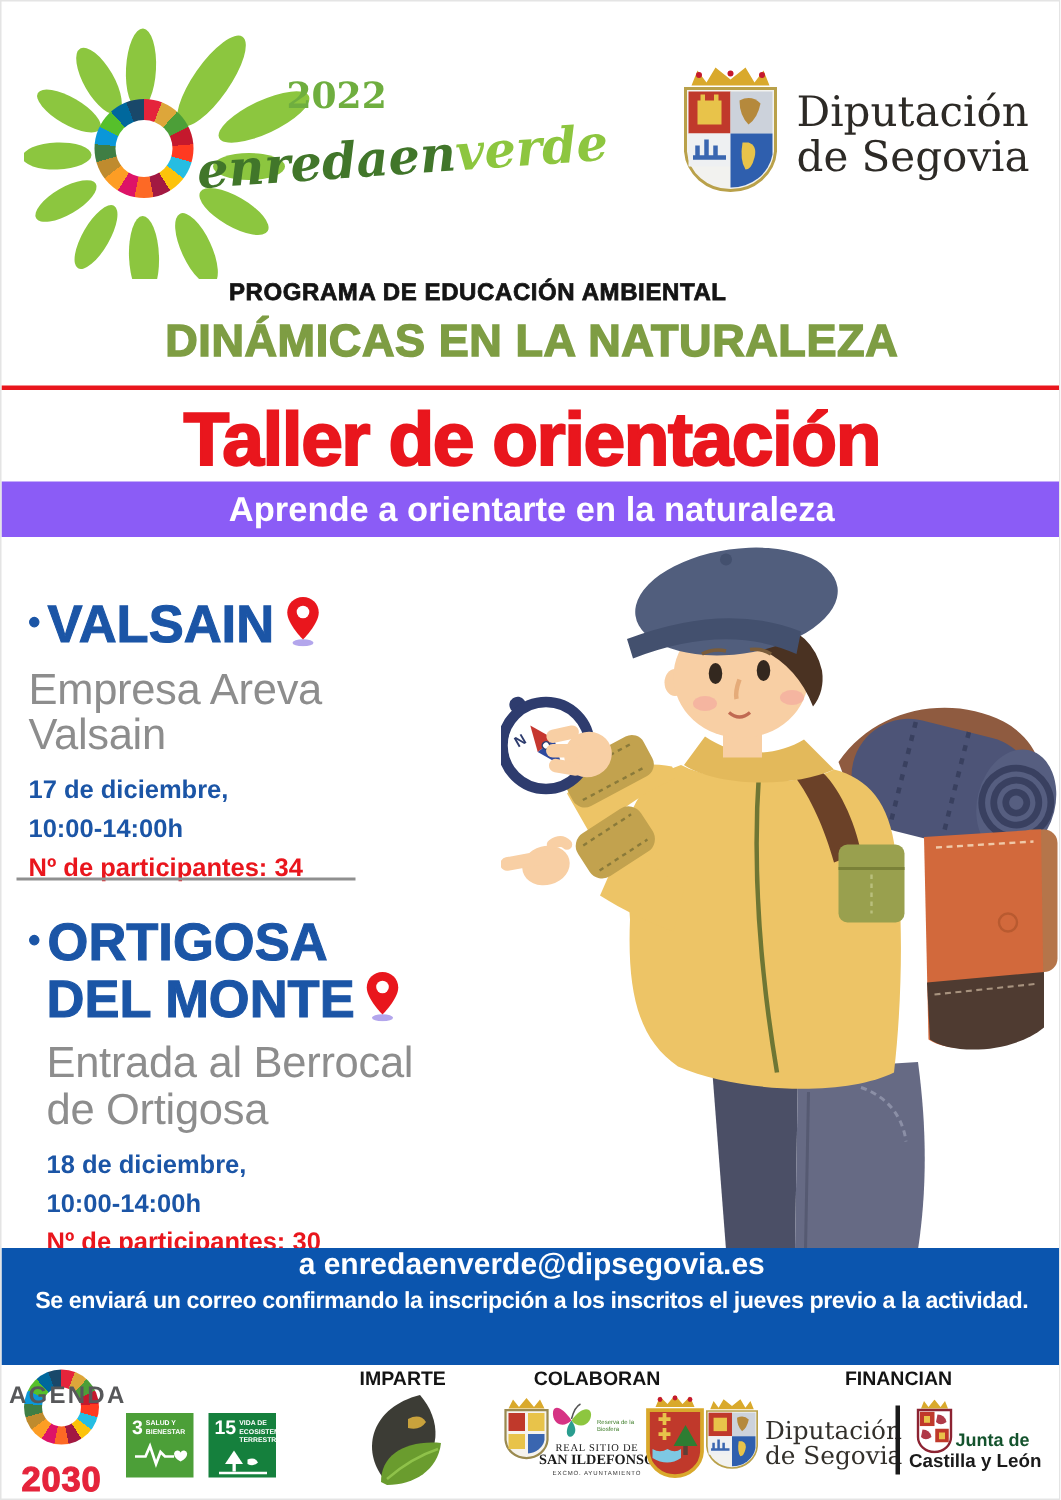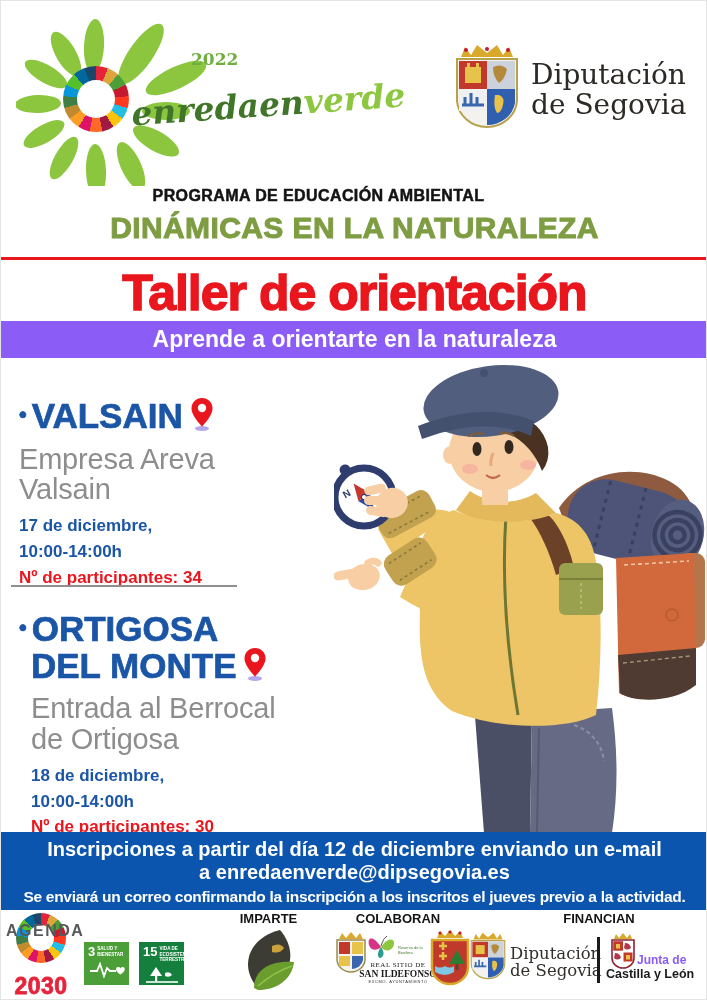--- a/index.html
+++ b/index.html
@@ -3,21 +3,21 @@
 <meta charset="utf-8">
 <style>
   html,body{margin:0;padding:0;background:#fff;}
   body{width:707px;height:1000px;font-family:"Liberation Sans",sans-serif;}
   .poster{position:relative;width:707px;height:1000px;background:#fff;overflow:hidden;
           border:1px solid #e4e4e4;box-sizing:border-box;}
   .abs{position:absolute;}
 
   
   .brand-year{left:190px;top:48px;font-family:"DejaVu Serif",serif;font-weight:700;
-              font-size:17px;color:#6fae3f;}
+              font-size:24px;color:#6fae3f;}
   .brand-script{left:130px;top:84px;font-family:"DejaVu Serif",serif;font-style:italic;
                 font-weight:700;font-size:33px;transform:rotate(-4deg);white-space:nowrap;}
   .brand-dark{color:#41762a;} .brand-light{color:#8dc63f;}
   .sdg-ring{left:62px;top:65px;width:66px;height:66px;border-radius:50%;
     background:conic-gradient(#e5243b 0 21deg,#dda63a 0 42deg,#4c9f38 0 64deg,#c5192d 0 85deg,
     #ff3a21 0 106deg,#26bde2 0 127deg,#fcc30b 0 148deg,#a21942 0 169deg,#fd6925 0 191deg,
     #dd1367 0 212deg,#fd9d24 0 233deg,#bf8b2e 0 254deg,#3f7e44 0 275deg,#0a97d9 0 296deg,
     #56c02b 0 318deg,#00689d 0 339deg,#19486a 0 360deg);}
   .sdg-ring::after{content:"";position:absolute;left:14px;top:14px;width:38px;height:38px;
     border-radius:50%;background:#fff;}
@@ -75,21 +75,21 @@
   .tiny{line-height:1.1;}
   .ild-t1{left:352px;top:961px;width:90px;font-family:"Liberation Serif",serif;font-size:7px;
           color:#1a1a1a;text-align:center;letter-spacing:.5px;}
   .ild-t2{left:347px;top:968px;width:100px;font-family:"Liberation Serif",serif;font-size:9.5px;
           font-weight:700;color:#1a1a1a;text-align:center;}
   .ild-t3{left:357px;top:979px;width:80px;font-size:4px;color:#333;text-align:center;letter-spacing:.6px;}
   .bios-t{left:397px;top:944px;width:30px;font-size:4px;color:#3f7e2a;line-height:1.3;}
   .dipu-f-name{left:509px;top:944px;font-family:"DejaVu Serif",serif;font-size:16.5px;
                color:#33302b;line-height:1.05;}
   .junta-sep{left:596px;top:936px;width:3px;height:46px;background:#1a1a1a;}
-  .junta-t1{left:636px;top:952px;font-size:12px;font-weight:700;color:#8b5cf6;}
+  .junta-t1{left:636px;top:952px;font-size:12px;font-weight:700;color:#14532d;}
   .junta-t2{left:605px;top:966px;font-size:12.5px;font-weight:700;color:#1a1a1a;}
 </style>
 </head>
 <body>
 
 <div class="poster">
 
   <svg class="abs" style="left:15px;top:15px;" width="330" height="170" viewBox="0 0 330 170">
     <g fill="#8cc63f">
       <ellipse cx="78" cy="30" rx="10" ry="27" transform="rotate(3 78 30)"></ellipse>
@@ -277,21 +277,20 @@
       <line x1="6" y1="27" x2="44" y2="27" stroke="#8a7a3a" stroke-width="1.6" stroke-dasharray="3 3"></line>
     </g>
     <g>
       <ellipse cx="30" cy="214" rx="16" ry="13" transform="rotate(-15 30 214)" fill="#f8cfa4"></ellipse>
       <path d="M26 209 L4 213" stroke="#f8cfa4" stroke-width="9" stroke-linecap="round"></path>
       <path d="M34 200 q6 -4 10 0" stroke="#f8cfa4" stroke-width="7" stroke-linecap="round"></path>
     </g>
   </svg>
 
   <div class="abs reg">
-    <div class="reg-l1">Inscripciones a partir del día 12 de diciembre enviando un e-mail</div>
     <div class="reg-l2">a enredaenverde@dipsegovia.es</div>
     <div class="reg-l3">Se enviará un correo confirmando la inscripción a los inscritos el jueves previo a la actividad.</div>
   </div>
 
   <div class="abs agenda-wheel"></div>
   <div class="abs agenda-t1">AGENDA</div>
   <div class="abs agenda-t2">2030</div>
 
   <div class="abs sdg-tile" style="left:83px;background:#4c9f38;">
     <div class="sdg-head">

